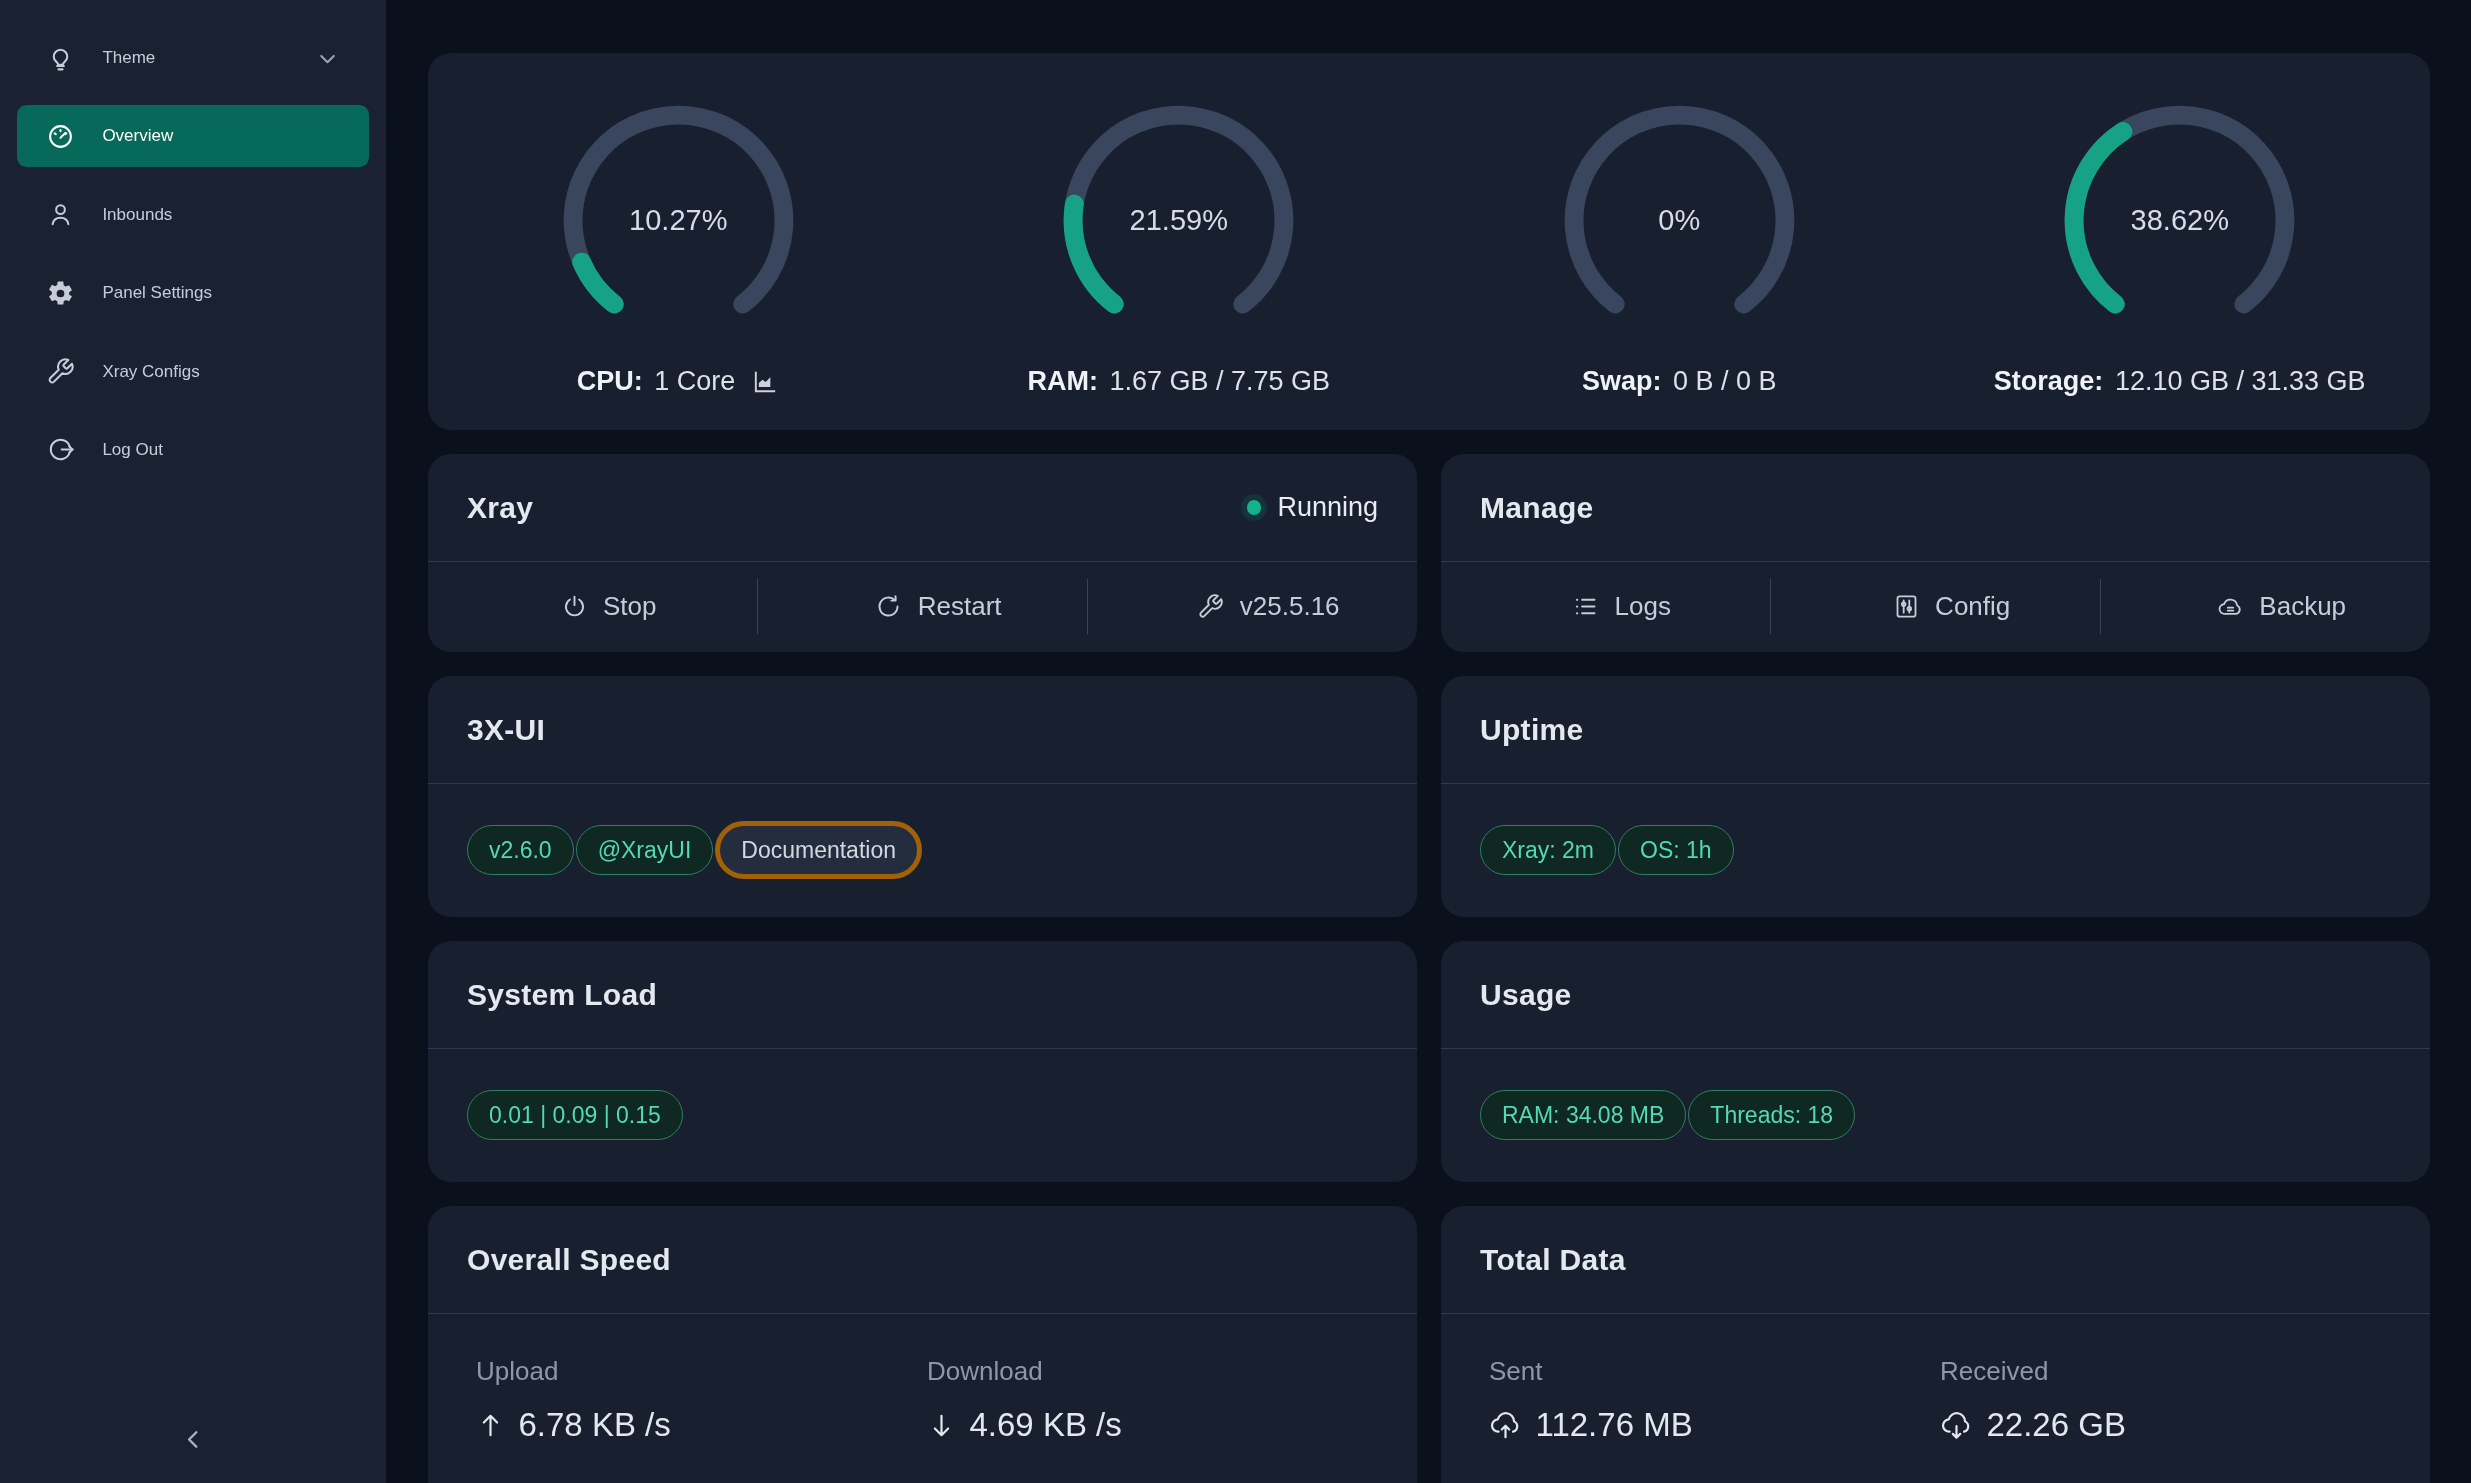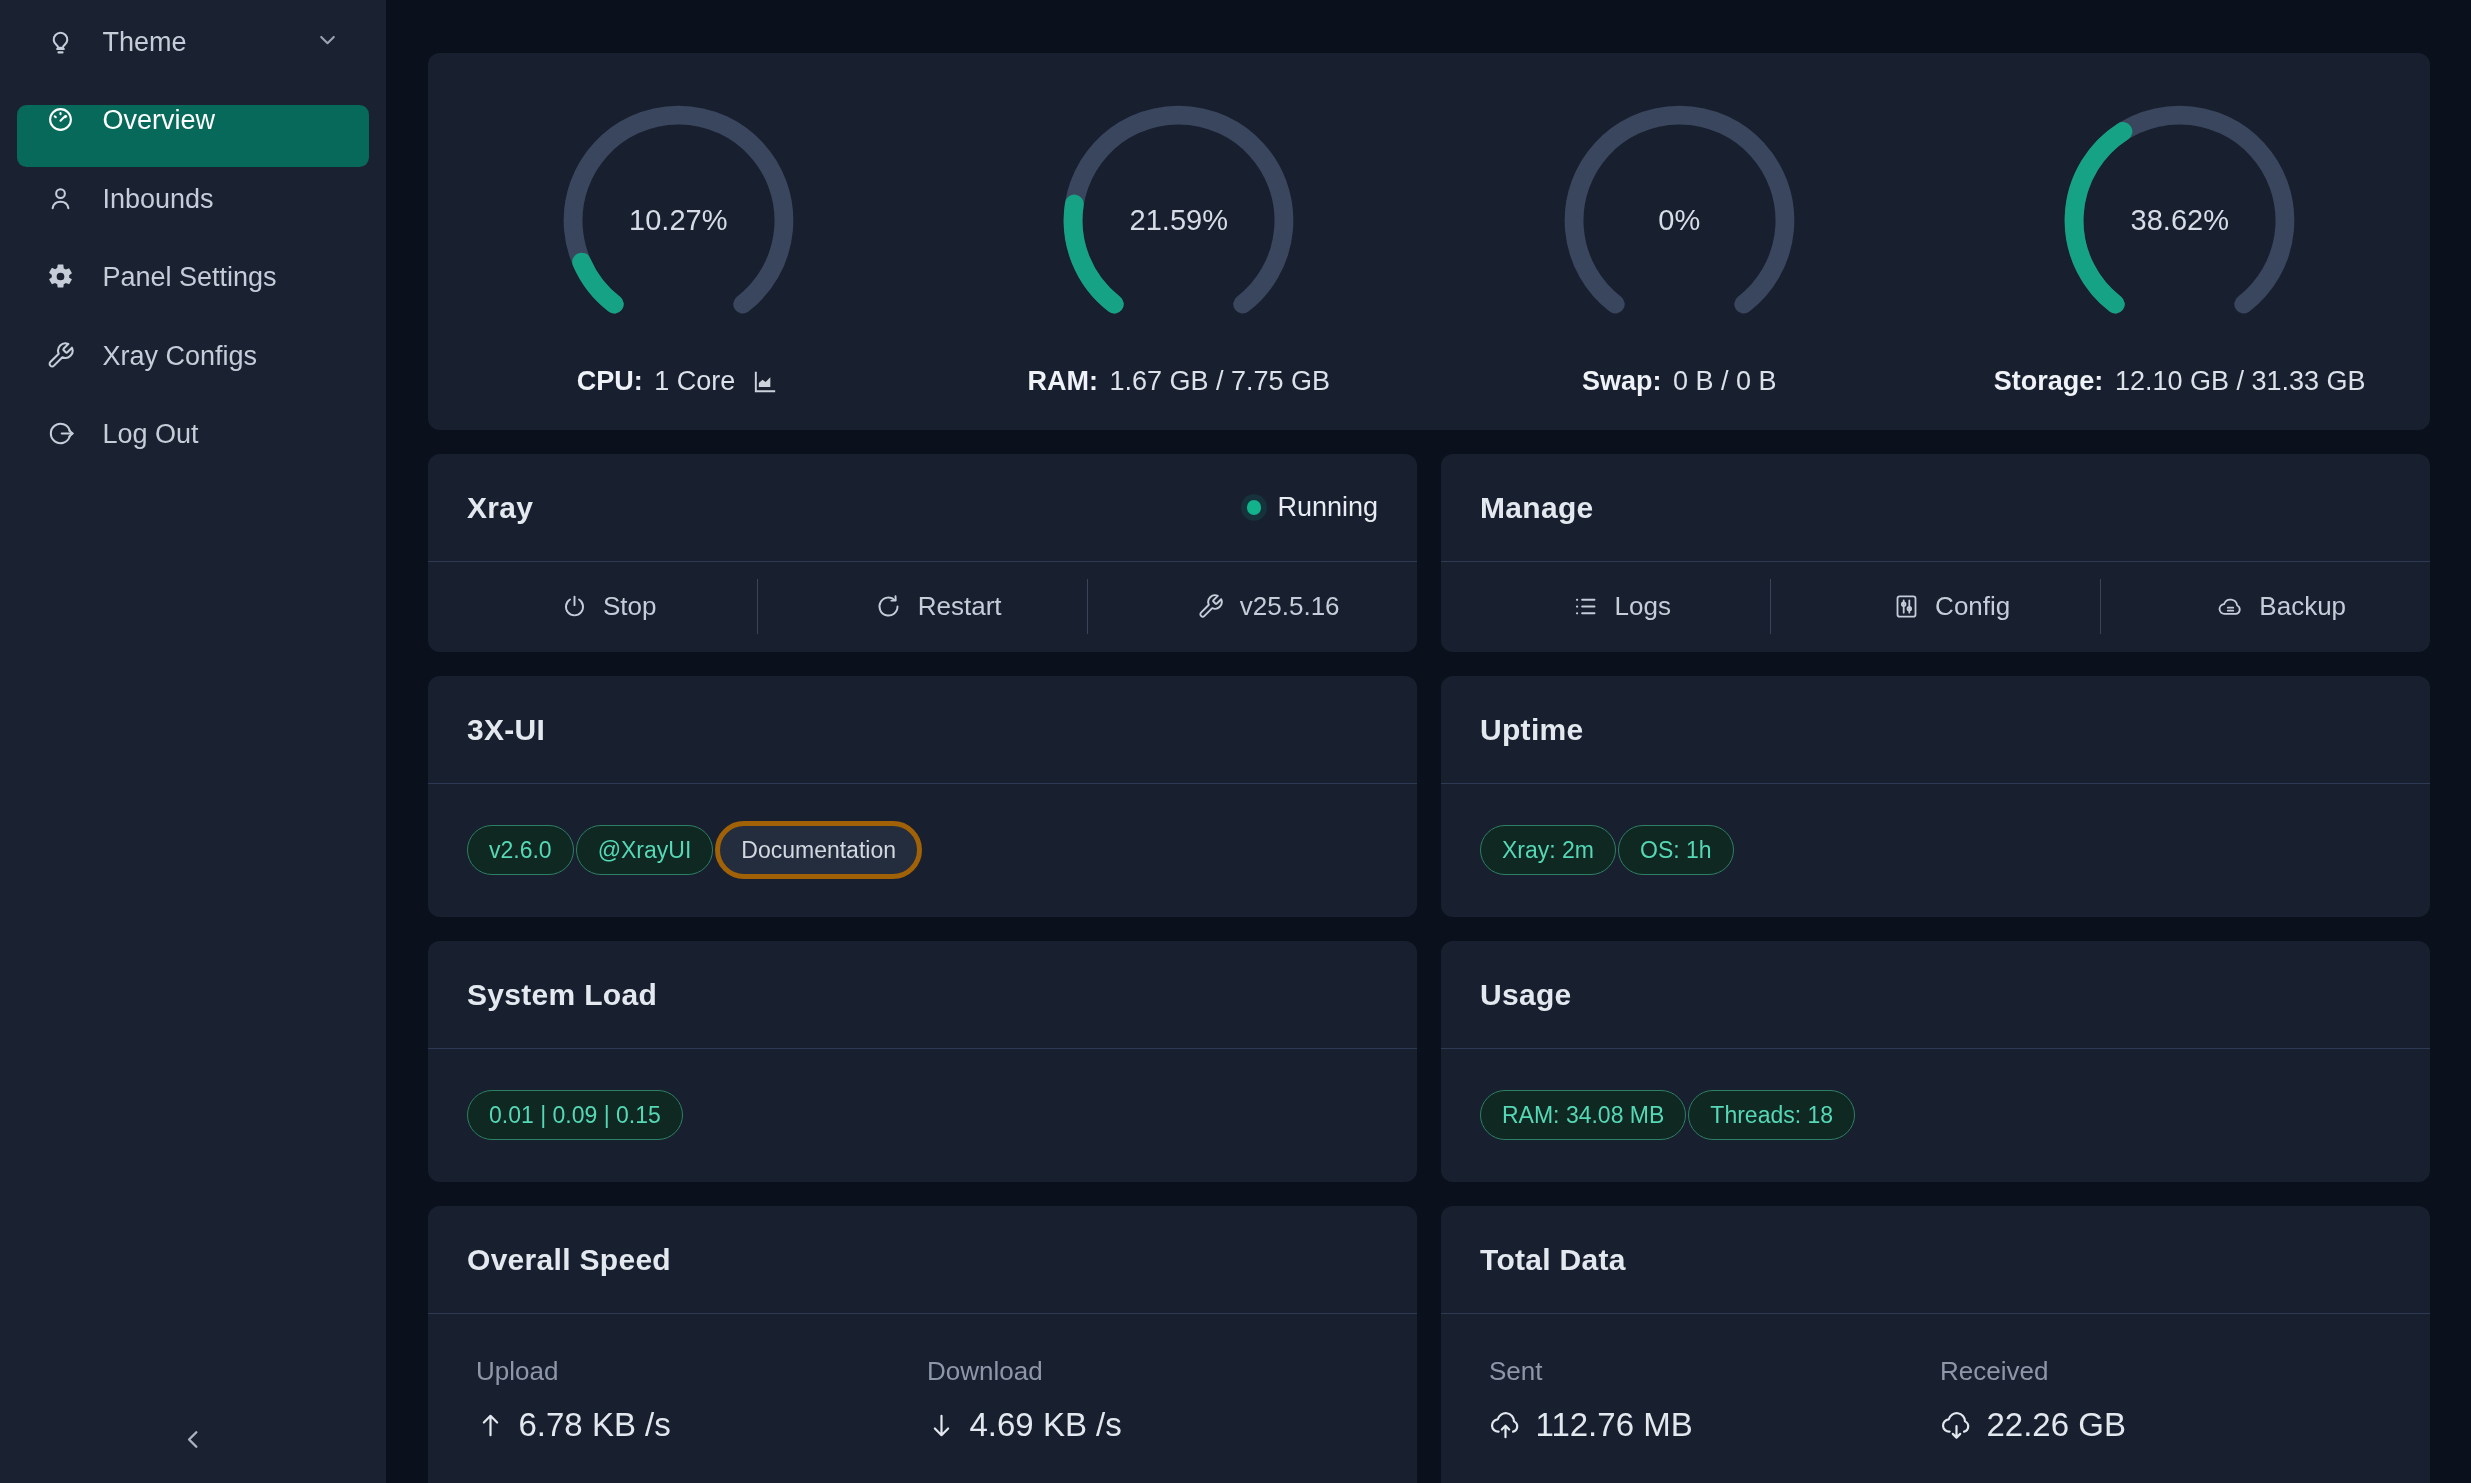--- a/index.html
+++ b/index.html
@@ -28,37 +28,37 @@
     display:flex;
     color:var(--text);
   }
   svg{display:block}
   .icon{flex:none;color:inherit}
 
   
   .sidebar{width:386px;min-width:386px;background:var(--sidebar);position:relative;padding-top:27px}
   .side-item{
     height:62px;margin:0 17.4px 16.4px;padding:0 29px;border-radius:9.7px;
-    display:flex;gap:27px;font-size:27px;color:var(--text);cursor:pointer;
+    display:flex;align-items:center;gap:27px;font-size:17px;color:var(--text);cursor:pointer;
   }
   .side-item .chev{margin-left:auto;color:#9ba3b2}
   .side-item.active{background:var(--accent);color:#ffffff}
   .collapse-btn{
     position:absolute;bottom:21px;left:50%;transform:translateX(-50%);
     background:none;border:none;color:#aab2c0;cursor:pointer;padding:7.7px;
   }
 
   
   .main{
     flex:1;padding:53px 42px 0 42px;
     display:grid;grid-template-columns:1fr 1fr;
     grid-template-rows:377px 198px 241px 241px 319px;
     gap:24px;
   }
-  .card{background:var(--card);border-radius:12px;overflow:hidden}
+  .card{background:var(--card);border-radius:23px;overflow:hidden}
   .span2{grid-column:1/3}
   .card-head{
     height:108px;display:flex;align-items:center;justify-content:space-between;
     padding:2px 39px;border-bottom:1px solid var(--divider);
   }
   .card-title{font-size:30px;font-weight:600;color:var(--title);letter-spacing:0.3px}
 
   
   .gauges{display:flex;height:100%;align-items:center}
   .gauge{flex:1;display:flex;flex-direction:column;align-items:center;padding-top:9.7px}

